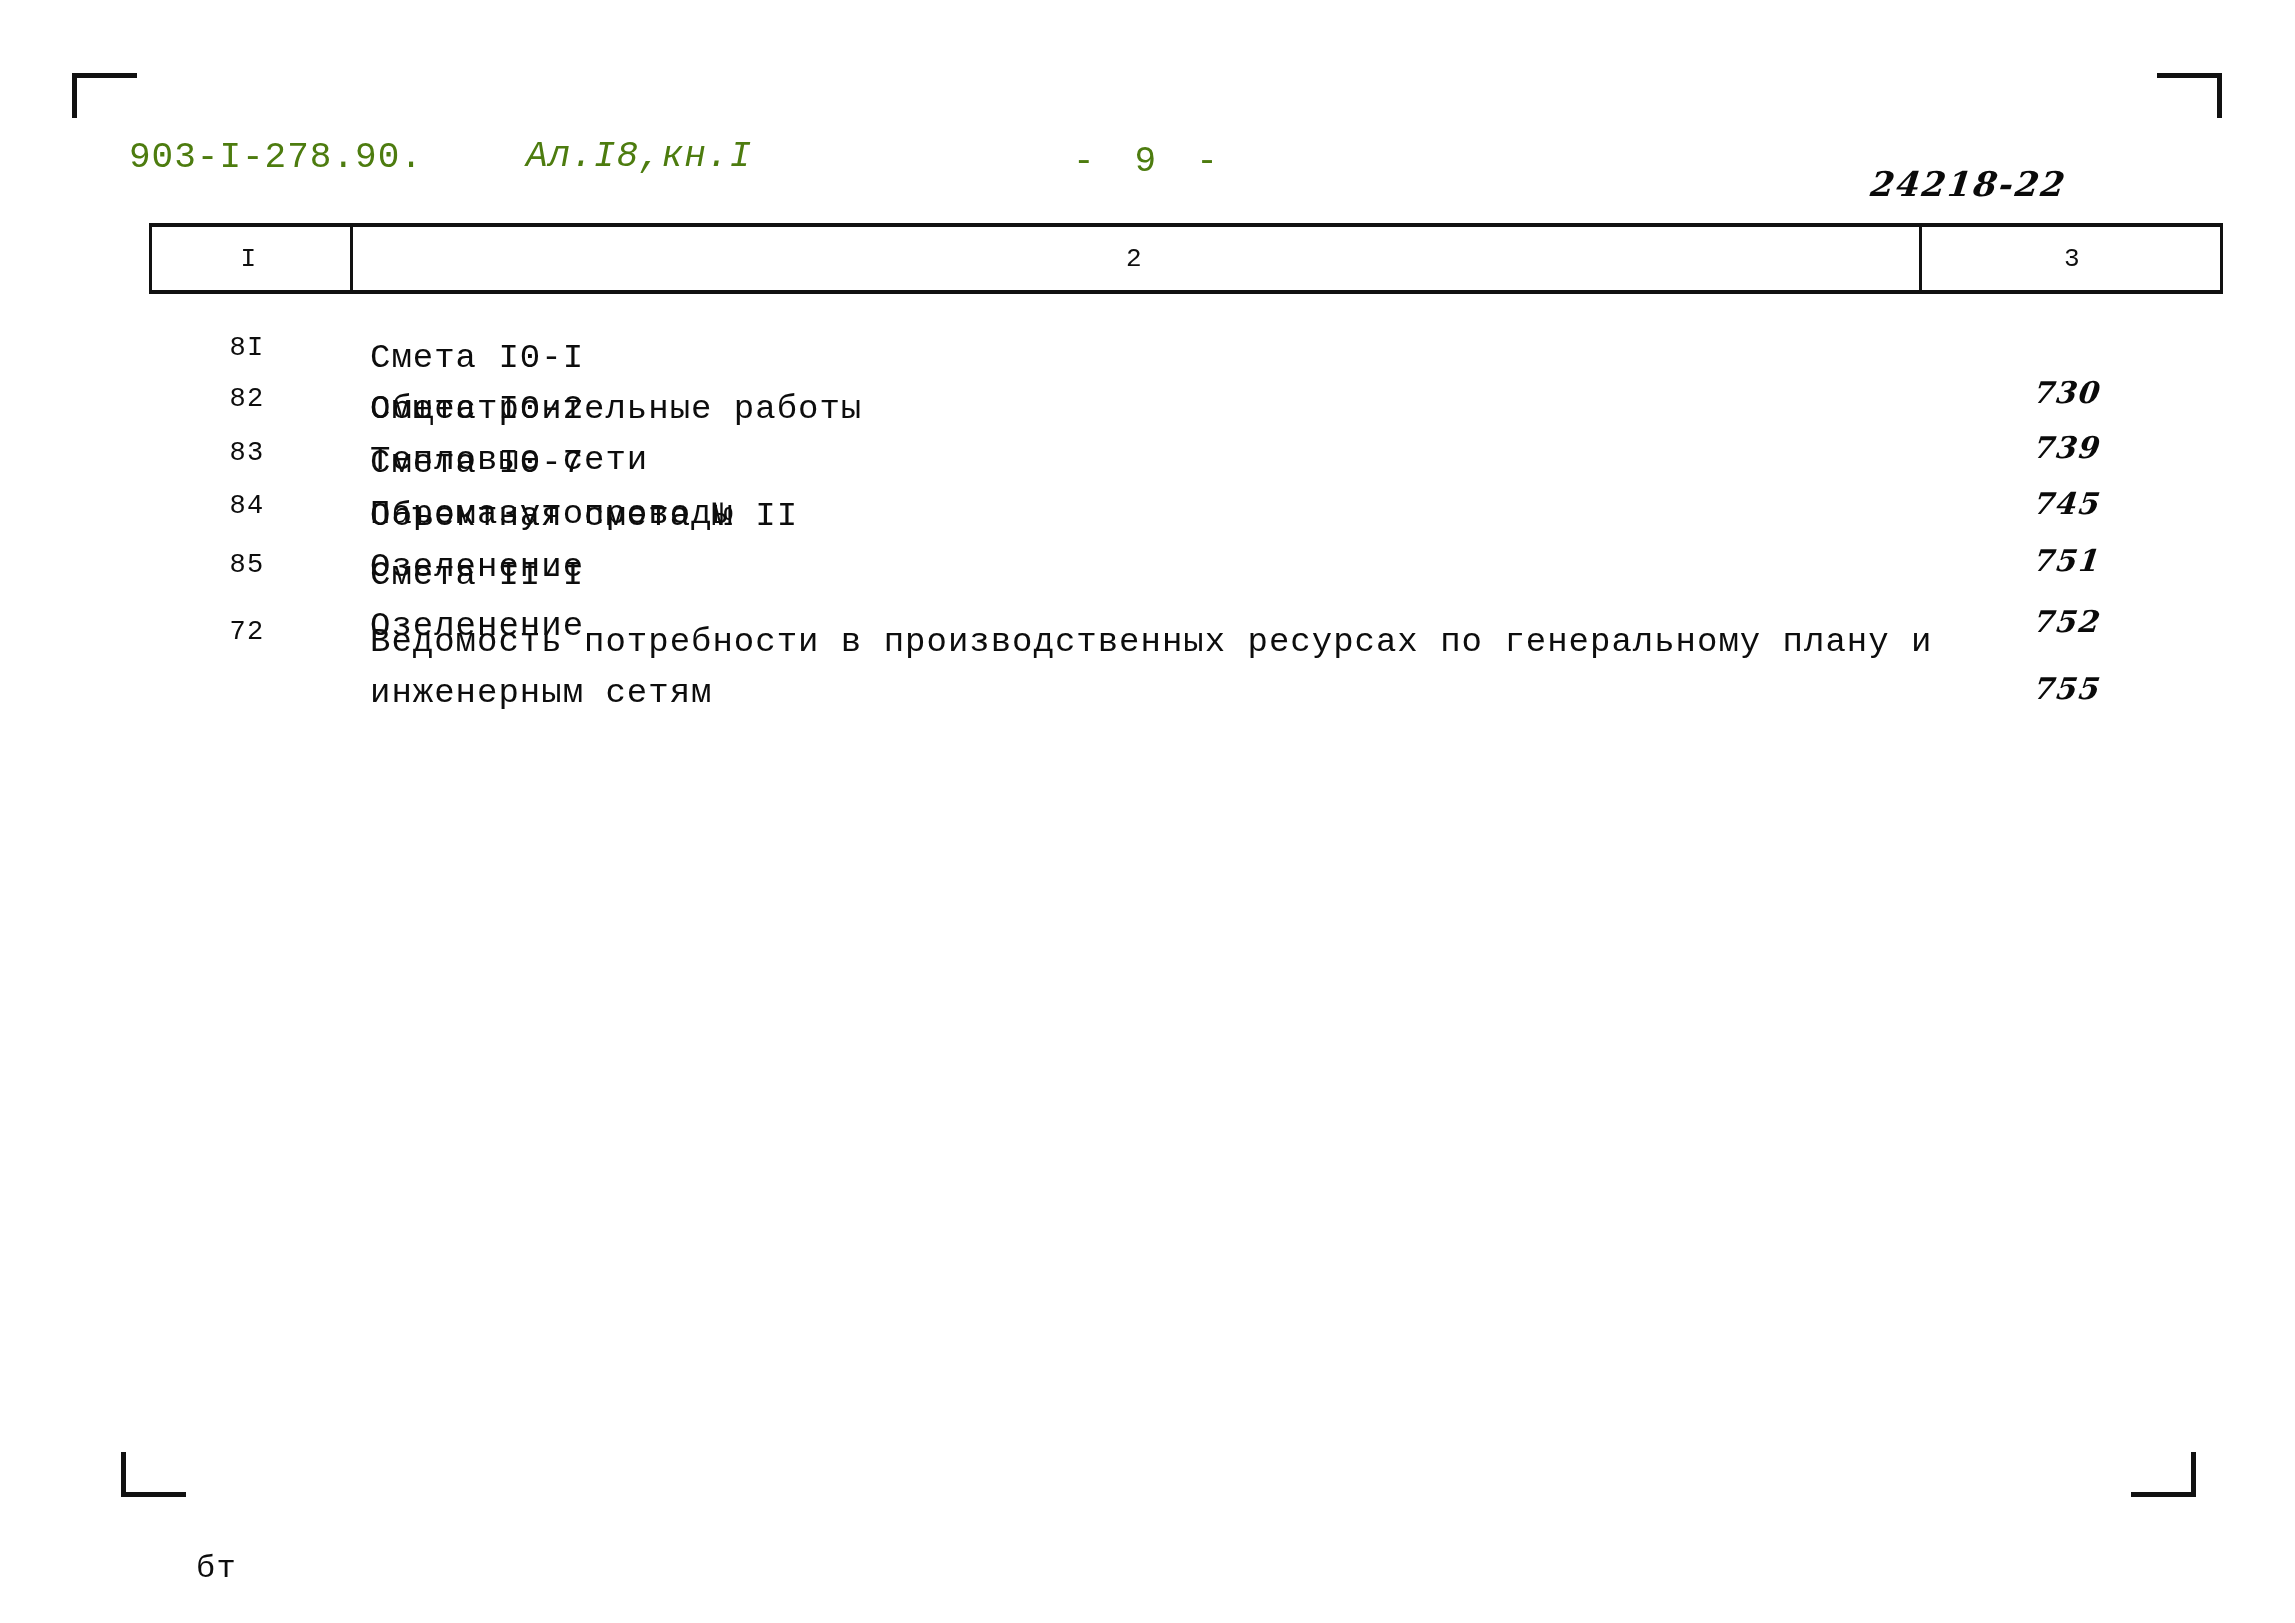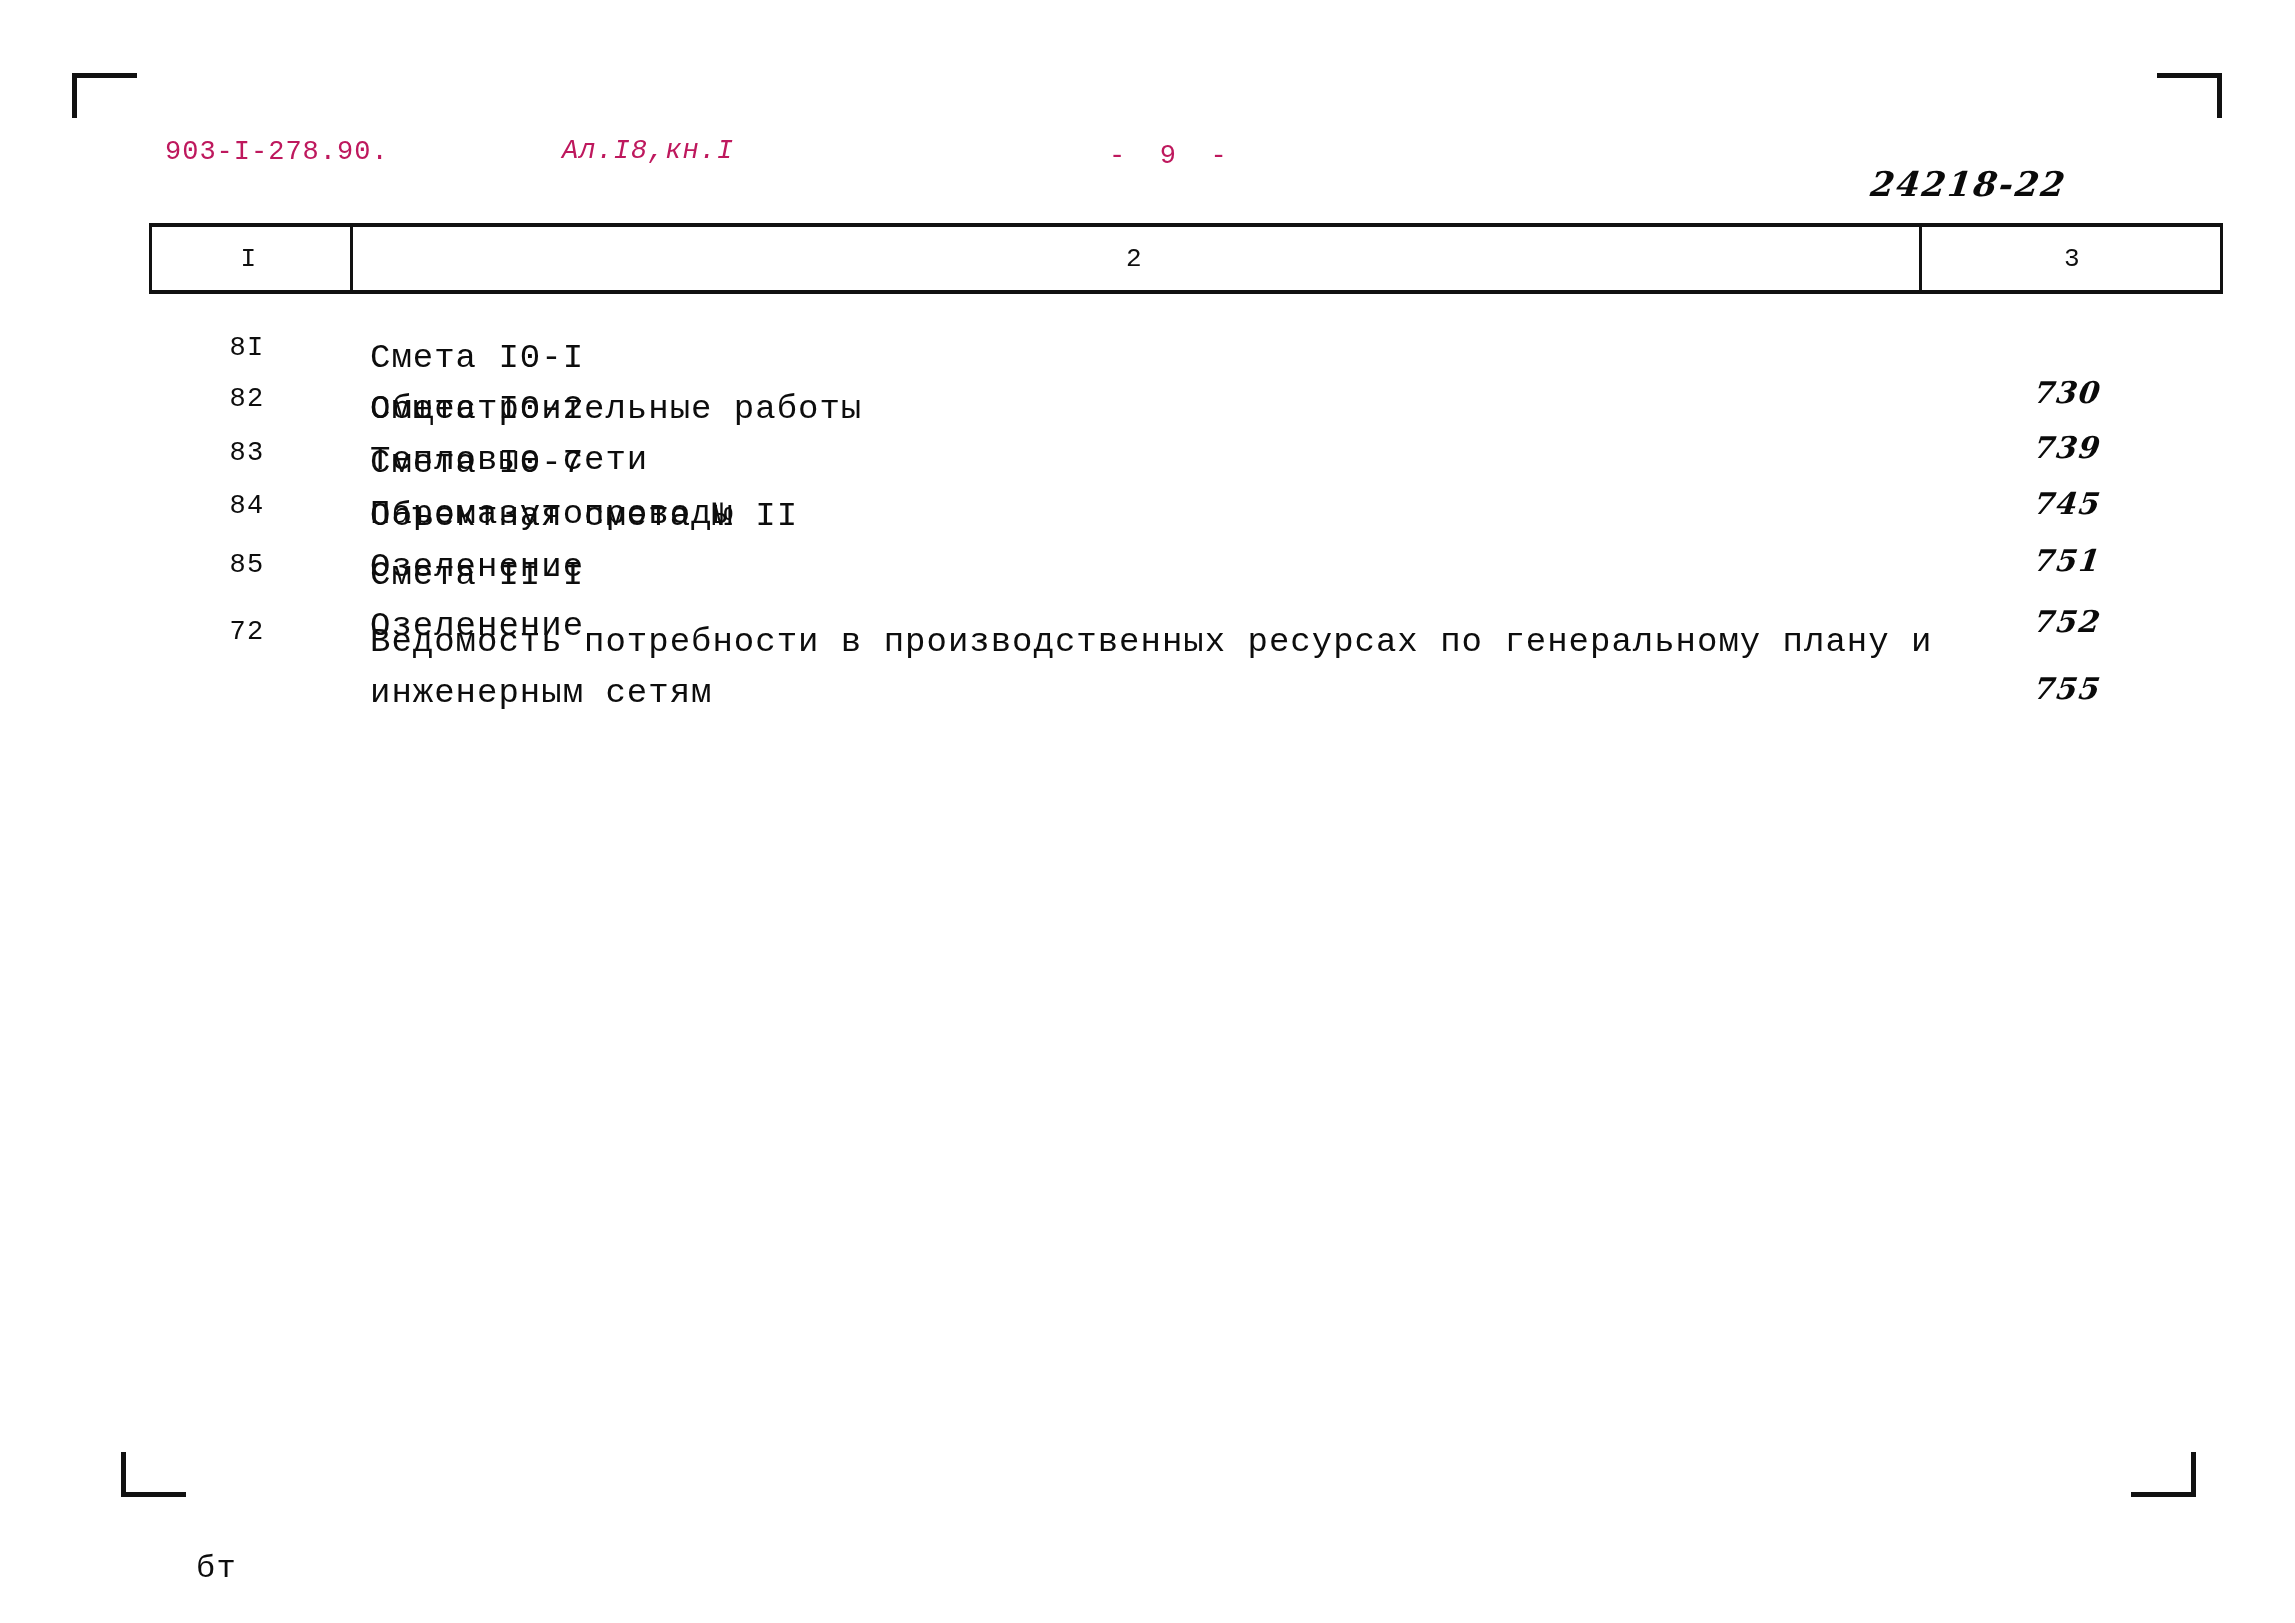--- a/index.html
+++ b/index.html
@@ -36,25 +36,24 @@
   .crop-tr::before { right: 0; top: 0; width: 65px; height: 4.6px; }
   .crop-tr::after  { right: 0; top: 0; width: 4.6px;  height: 45px; }
   .crop-bl::before { left: 0; bottom: 0; width: 65px; height: 4.6px; }
   .crop-bl::after  { left: 0; bottom: 0; width: 4.6px;  height: 45px; }
   .crop-br::before { right: 0; bottom: 0; width: 65px; height: 4.6px; }
   .crop-br::after  { right: 0; bottom: 0; width: 4.6px;  height: 45px; }
 
   
   .hdr-text {
     position: absolute;
-    font-size: 27px;
+    font-size: 36px;
     letter-spacing: 1px;
     white-space: nowrap;
-    color: #be185d;
-    margin-left: 36px;
+    color: #4d7c0f;
   }
   #doc-code  { left: 129px; top: 137px; }
   #album-ref { left: 526px; top: 136px; font-style: italic; }
   #page-num  { left: 1073px; top: 141px; letter-spacing: 9.2px; }
 
   #archive-stamp {
     position: absolute;
     left: 1871px;
     top: 164px;
     font-family: "DejaVu Serif", serif;

